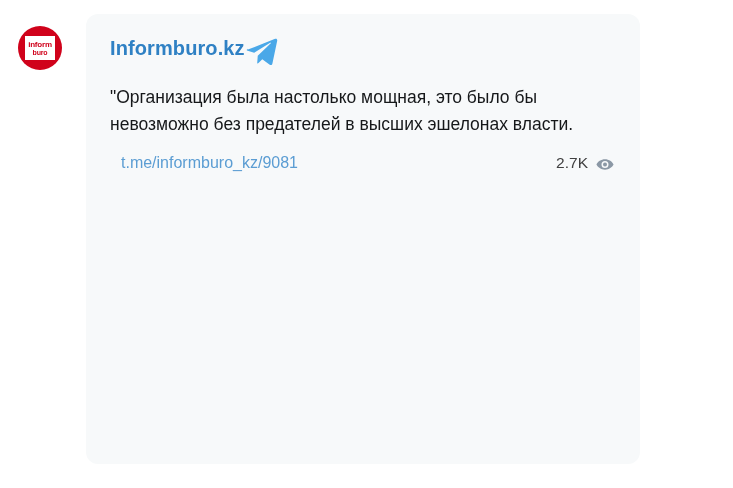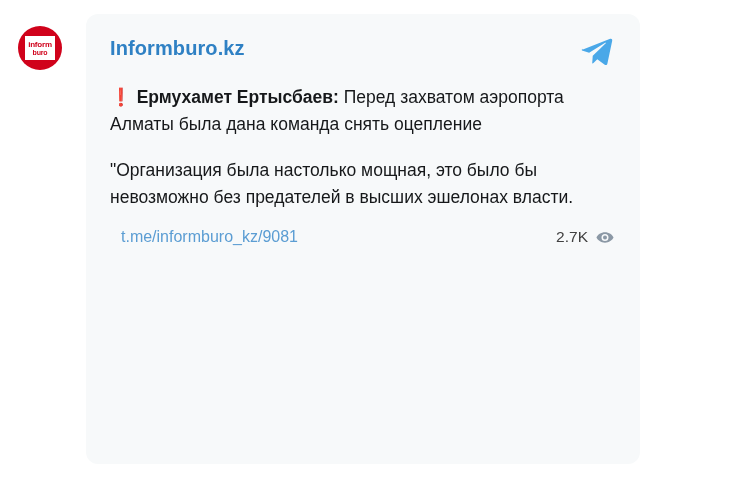--- a/index.html
+++ b/index.html
@@ -66,21 +66,20 @@
     min-height: 450px;
     background: #f7f9fa;
     border-radius: 12px;
     box-sizing: border-box;
     padding: 22px 26px 18px 24px;
   }
 
   .card-header {
     display: flex;
     align-items: flex-start;
-    justify-content: space-between;
   }
   .channel-name {
     font-size: 20px;
     font-weight: bold;
     color: #2f81c4;
     line-height: 1.2;
     letter-spacing: 0.1px;
   }
   .tg-icon {
     width: 34px;
@@ -161,24 +160,20 @@
     <div class="card-header">
       <div class="channel-name">Informburo.kz</div>
       <span class="tg-icon">
         <svg viewBox="0 0 24 24" width="34" height="34" aria-hidden="true">
           <path d="M1.6 11.2 21.3 3.4c.9-.35 1.7.25 1.4 1.6l-3.35 15.8c-.25 1.15-.95 1.4-1.9.9l-5.25-3.9-2.5 2.45c-.3.3-.55.55-1.1.55l.4-5.45L18.2 6.6c.45-.4-.1-.6-.7-.25L6.45 13.3l-4.5-1.4c-1-.3-1-1 .2-1.45z" fill="#4aa8e8"></path>
         </svg>
       </span>
     </div>
 
     <div class="body-text">
-      <p class="para">
-        <span class="warn-icon">❗️</span>
-        <span class="lead-name">Ермухамет Ертысбаев:</span><span> Перед захватом аэропорта Алматы была дана команда снять оцепление</span>
-      </p>
       <p class="para">"Организация была настолько мощная, это было бы невозможно без предателей в высших эшелонах власти.</p>
     </div>
 
     <div class="footer">
       <a class="post-link" href="#">t.me/informburo_kz/9081</a>
       <div class="meta">
         <span class="views-count">2.7K</span>
         <span class="eye-icon">
           <svg viewBox="0 0 20 13" width="18" height="13" aria-hidden="true">
             <path d="M10 0.8C5.6 0.8 1.9 3.6 0.5 6.5c1.4 2.9 5.1 5.7 9.5 5.7s8.1-2.8 9.5-5.7C18.1 3.6 14.4 0.8 10 0.8zm0 9.6a3.9 3.9 0 1 1 0-7.8 3.9 3.9 0 0 1 0 7.8z" fill="#8b98a5"></path>

